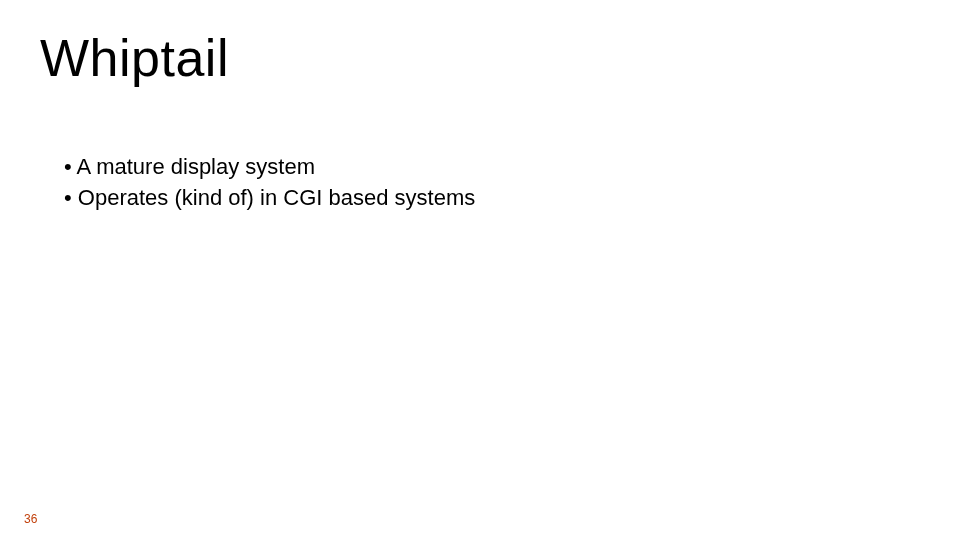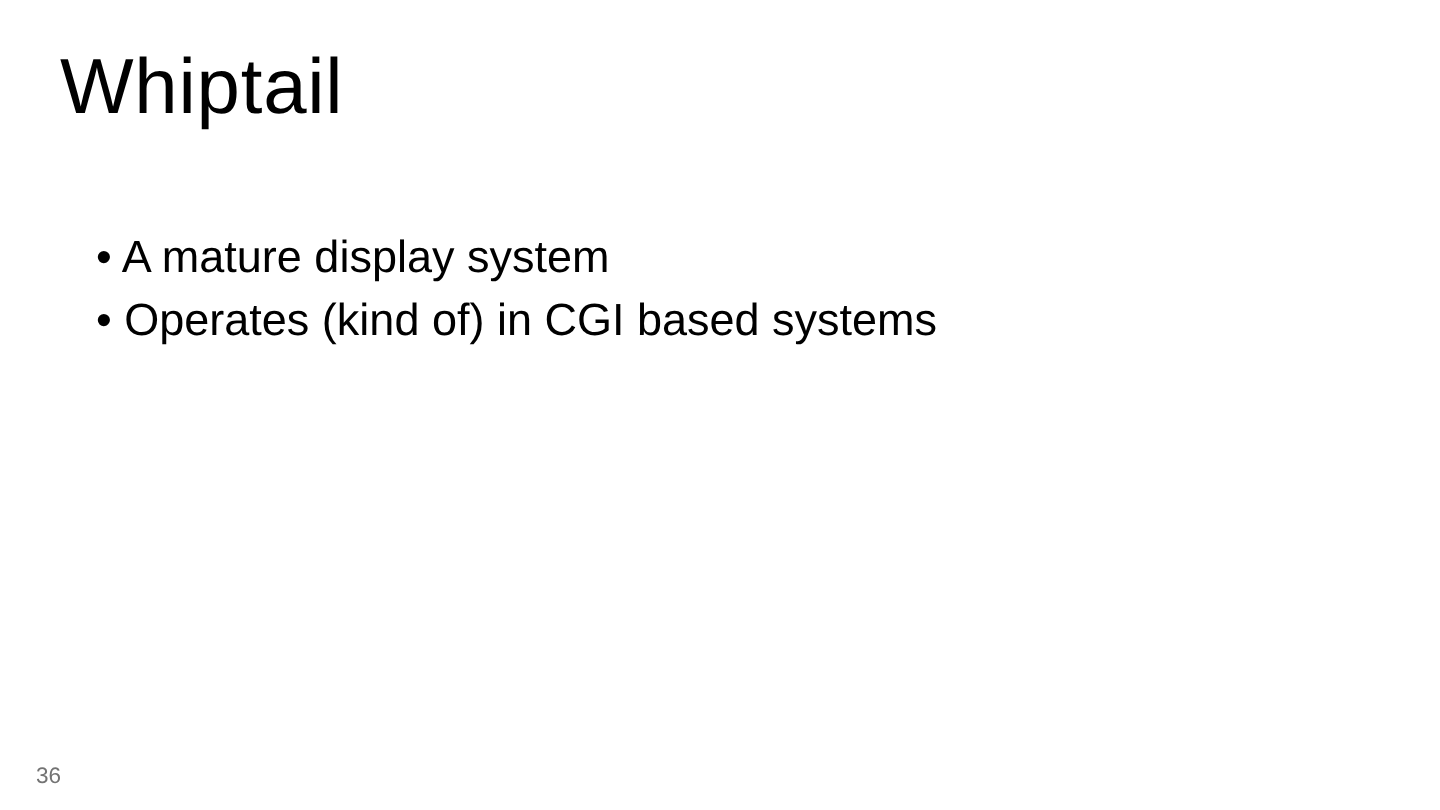--- a/index.html
+++ b/index.html
@@ -25,35 +25,35 @@
       font-size: 52px;
       font-weight: 400;
       margin-bottom: 64px;
       letter-spacing: 0.5px;
     }
     .bullets {
       list-style: none;
       padding-left: 24px;
     }
     .bullets li {
-      font-size: 30px;
+      font-size: 22px;
       line-height: 1.35;
       margin-bottom: 1px;
       text-indent: -18px;
       padding-left: 18px;
     }
     .bullets li::before {
       content: "• ";
     }
     .page-number {
       position: absolute;
       left: 24px;
       bottom: 14px;
-      font-size: 15px;
-      color: #737373;
+      font-size: 12px;
+      color: #c2410c;
     }
   </style>
 </head>
 <body>
 
 <div class="slide">
   <h1 class="title">Whiptail</h1>
 
   <ul class="bullets">
     <li>A mature display system</li>

